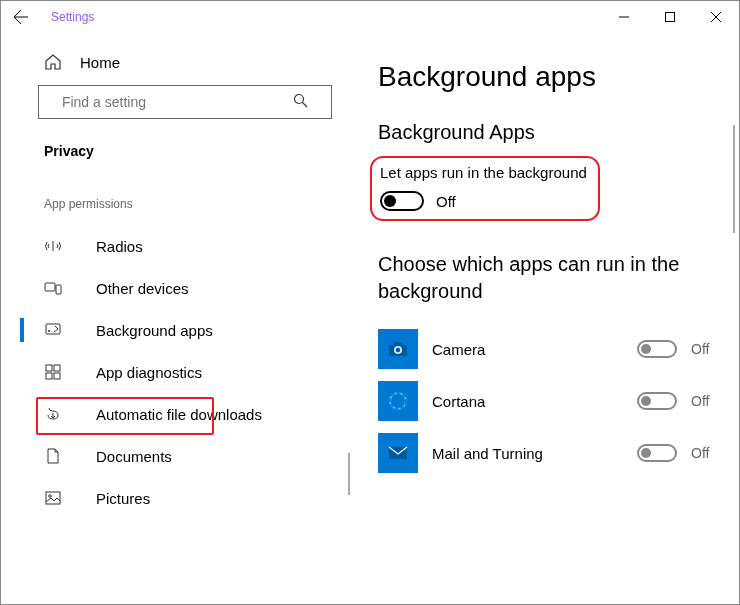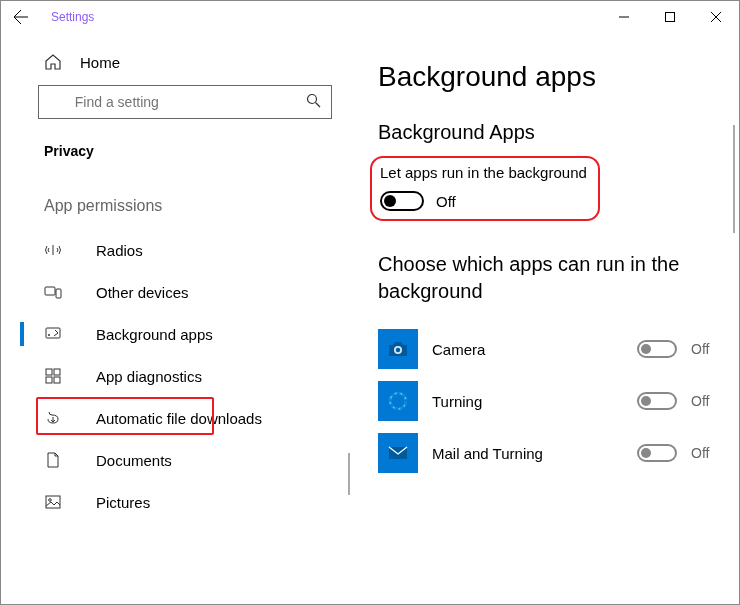--- a/index.html
+++ b/index.html
@@ -75,41 +75,41 @@
     .home-label {
       font-size: 15px;
     }
     .searchbox {
       margin: 0 18px 18px 18px;
       border: 1px solid #666;
       height: 34px;
       display: flex;
       align-items: center;
       padding: 0 10px;
-      justify-content: flex-end;
+      justify-content: center;
     }
     .searchbox input {
       border: none;
       outline: none;
       font-size: 14px;
       color: #666;
       width: 85%;
       background: transparent;
     }
     .search-icon {
       color: #333;
       font-size: 14px;
     }
     .section-heading {
       font-size: 14px;
       font-weight: 600;
       padding: 6px 24px 20px 24px;
     }
     .section-subheading {
-      font-size: 16px;
+      font-size: 12px;
       color: #666;
       padding: 18px 24px 14px 24px;
     }
     .nav-item {
       display: flex;
       align-items: flex-end;
       padding: 12px 24px;
       gap: 34px;
       position: relative;
     }
@@ -434,21 +434,21 @@
       <span class="app-state">Off</span>
     </div>
 
     <div class="app-row">
       <div class="app-icon">
         <svg width="24" height="24" viewBox="0 0 24 24">
             <circle cx="12" cy="12" r="8" stroke="#4fc3f7" stroke-width="2" fill="none"></circle>
             <circle cx="12" cy="12" r="8" stroke="#0288d1" stroke-width="2" fill="none" stroke-dasharray="4 2"></circle>
           </svg>
       </div>
-      <span class="app-name">Turning</span>
+      <span class="app-name">Cortana</span>
       <div class="small-toggle">
         <div class="small-toggle-knob"></div>
       </div>
       <span class="app-state">Off</span>
     </div>
 
     <div class="app-row">
       <div class="app-icon">
         <svg width="24" height="24" viewBox="0 0 24 24">
             <rect x="3" y="6" width="18" height="12" fill="#005a9e"></rect>

